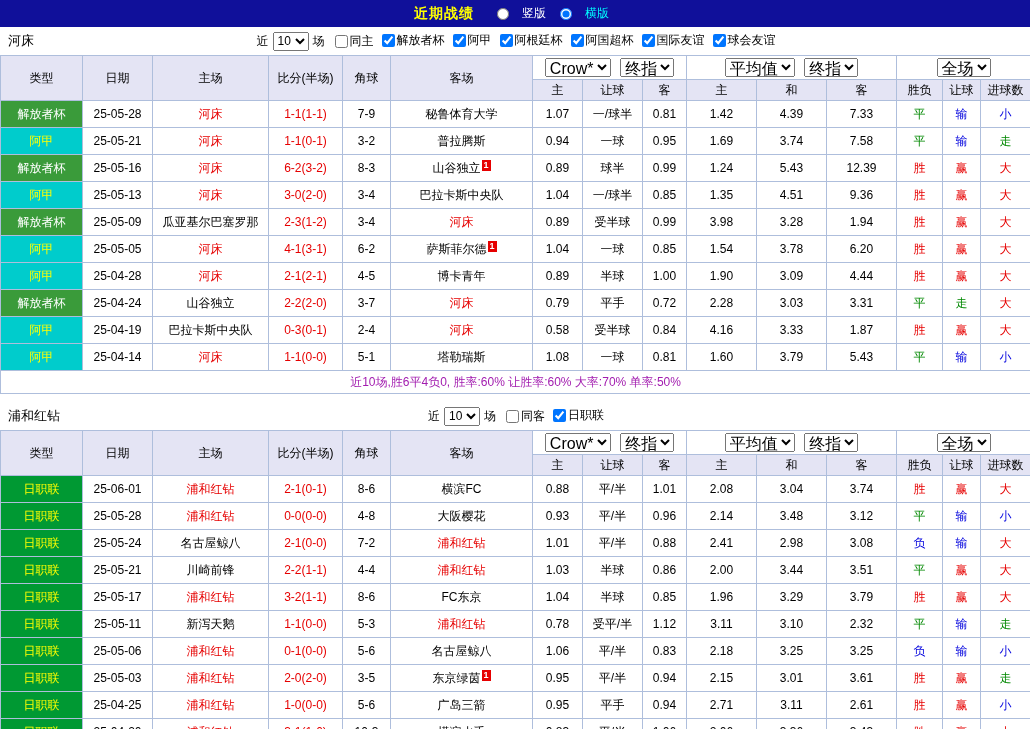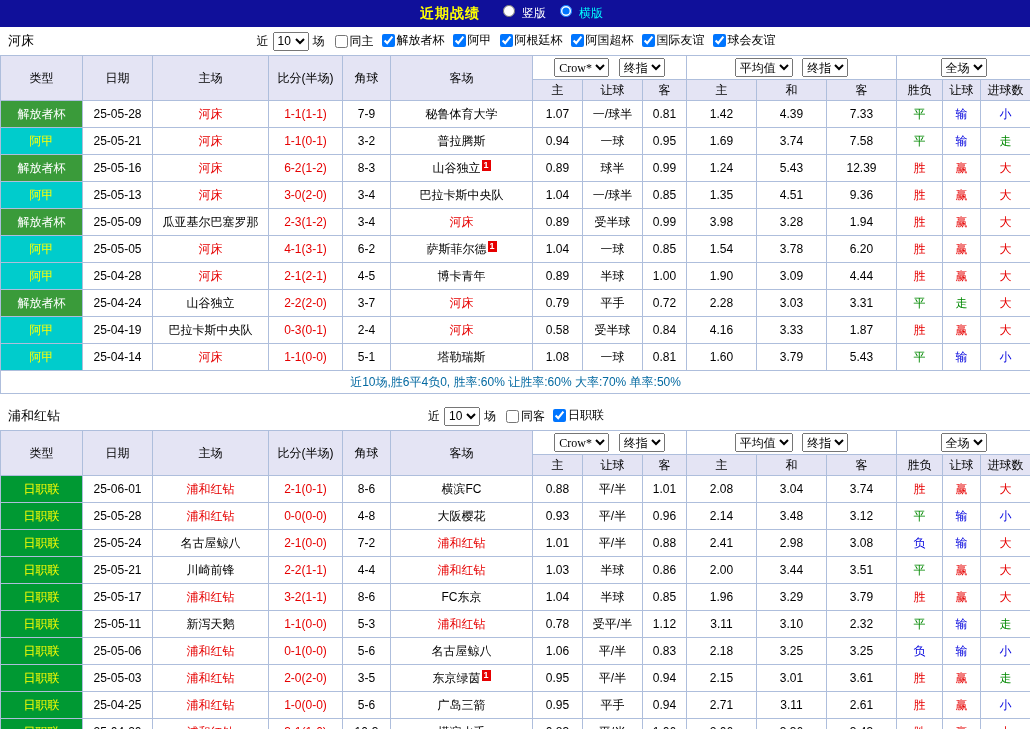--- a/index.html
+++ b/index.html
@@ -1,42 +1,42 @@
 <!DOCTYPE html>
 <html><head>
 <meta charset="utf-8">
 <style>
   html,body{margin:0;padding:0;}
   body{width:1030px;background:#ffffff;color:#000;
        font-family:"Liberation Sans","DejaVu Sans",sans-serif;font-size:12px;}
   
   .titlebar{height:27px;background:#10109a;display:flex;align-items:center;justify-content:center;}
   .titlebar .title{color:#ffff00;font-weight:bold;font-size:14px;letter-spacing:1px;margin-right:16px;}
-  .titlebar label{display:inline-flex;gap:7px;margin:0 7px;color:#ffffff;cursor:pointer;}
+  .titlebar label{display:inline-flex;align-items:center;gap:13px;margin:0 7px;color:#ffffff;cursor:pointer;}
   .titlebar label.opt-horizontal span{color:#00ffff;}
   .titlebar input[type=radio]{margin:0;width:12px;height:12px;}
   
   .section-head{position:relative;height:28px;display:flex;align-items:center;justify-content:center;background:#fff;}
   .team-name{position:absolute;left:8px;font-size:13px;color:#000;}
   .filters{display:flex;align-items:center;}
   .filters .lbl{margin:0 2px;}
   .filters select{font-size:12px;height:19px;margin:8px 2px;}
   .filters label{display:inline-flex;align-items:center;gap:2px;margin-left:8px;cursor:pointer;}
   .filters input[type=checkbox]{margin:0;width:13px;height:13px;}
   
   table{width:1030px;border-collapse:collapse;table-layout:fixed;}
   th,td{border:1px solid #aebedc;text-align:center;white-space:nowrap;overflow:hidden;font-weight:normal;font-size:12px;padding:0;}
   thead th{background:#e4e4f4;height:20px;}
   thead tr.sel-row th{height:23px;}
   thead th.selcell{background:#ffffff;}
-  .selcell select{font-size:12px;height:19px;margin:0 3px;font-family:Liberation Serif, serif;}
+  .selcell select{font-size:16px;height:19px;margin:0 3px;}
   tbody td{height:26px;background:#ffffff;}
   td.score{color:#e60000;}
   td.focal{color:#e60000;}
-  tfoot td.summary{height:22px;color:#0369a1;background:#ffffff;}
+  tfoot td.summary{height:22px;color:#a21caf;background:#ffffff;}
   .red-card{display:inline-block;background:#e60000;color:#ffffff;font-size:9px;line-height:11px;width:9px;height:11px;
             vertical-align:top;margin-left:1px;font-weight:bold;}
   .sec2{margin-top:8px;}
 </style>
 </head>
 <body>
 
 <div class="titlebar">
   <span class="title">近期战绩</span>
   <label class="opt-vertical">
@@ -163,21 +163,21 @@
           <td>3.74</td>
           <td>7.58</td>
           <td style="color: rgb(0, 136, 0);">平</td>
           <td style="color: rgb(0, 0, 221);">输</td>
           <td style="color: rgb(0, 136, 0);">走</td>
         </tr>
         <tr>
           <td style="background: rgb(58, 155, 58); color: rgb(255, 255, 255);">解放者杯</td>
           <td>25-05-16</td>
           <td class="focal">河床</td>
-          <td class="score">6-2(1-2)</td>
+          <td class="score">6-2(3-2)</td>
           <td>8-3</td>
           <td>山谷独立<span class="red-card">1</span></td>
           <td>0.89</td>
           <td>球半</td>
           <td>0.99</td>
           <td>1.24</td>
           <td>5.43</td>
           <td>12.39</td>
           <td style="color: rgb(230, 0, 0);">胜</td>
           <td style="color: rgb(230, 0, 0);">赢</td>

